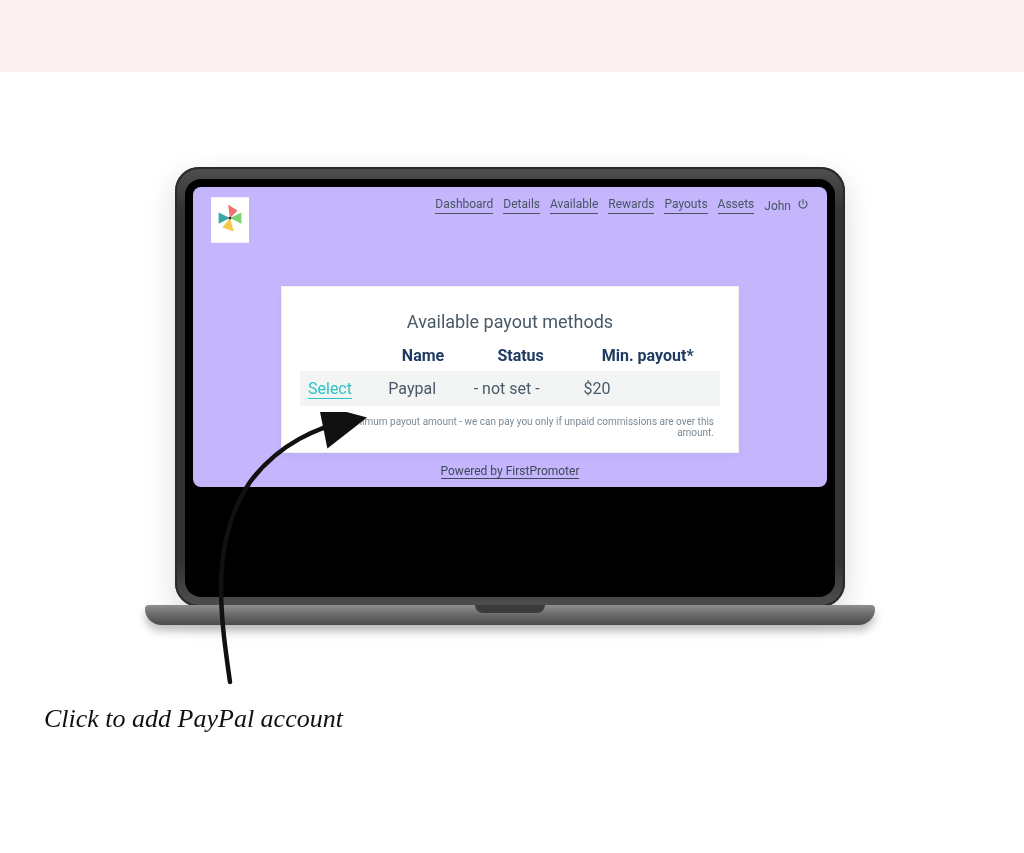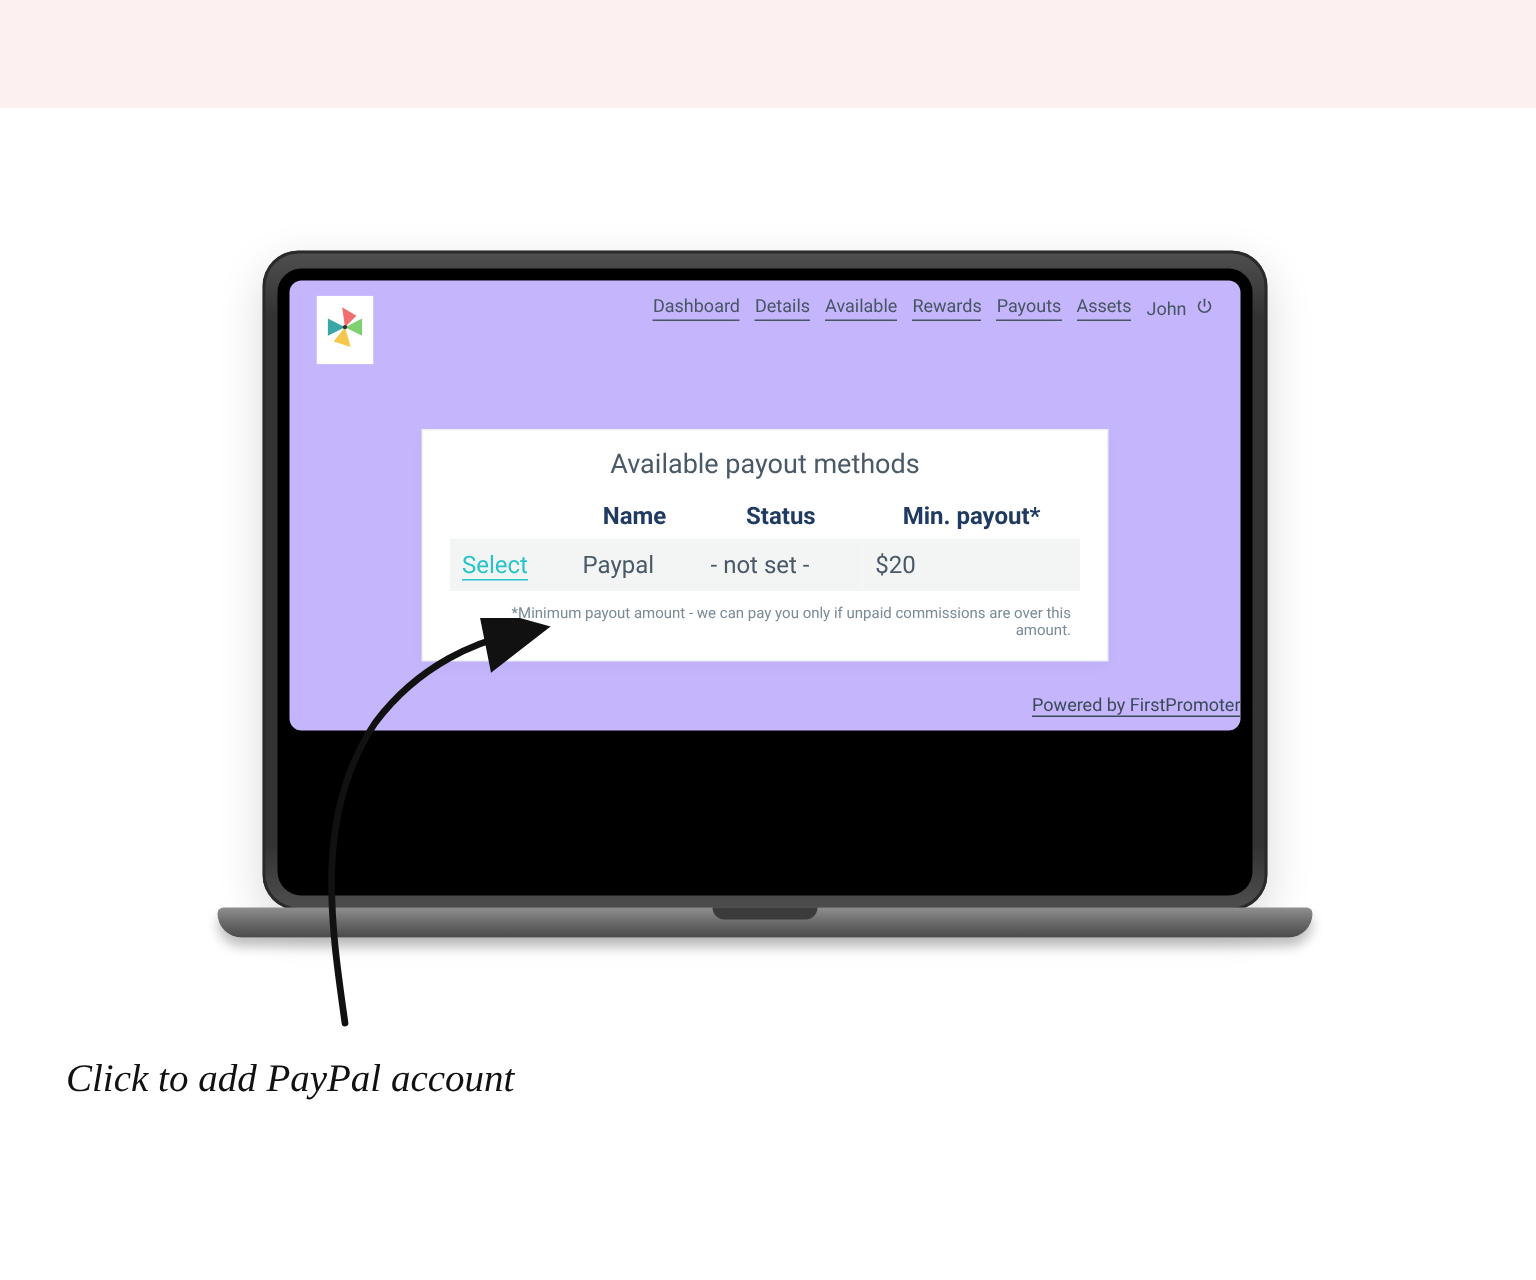--- a/index.html
+++ b/index.html
@@ -11,30 +11,30 @@
   .bezel{position:absolute;left:40px;top:12px;width:650px;height:418px;border-radius:16px;background:#000}
   .screen{position:absolute;left:48px;top:20px;width:634px;height:300px;border-radius:8px;background:#c4b5fd;overflow:hidden}
   .base{position:absolute;left:0;top:438px;width:730px;height:20px;border-radius:4px 4px 16px 16px;background:linear-gradient(180deg,#8f8f8f 0%,#6d6d6d 45%,#4a4a4a 100%);box-shadow:0 6px 8px rgba(0,0,0,.25)}
   .notch{position:absolute;left:330px;top:438px;width:70px;height:8px;border-radius:0 0 8px 8px;background:#3b3b3b}
   
   .app{display:flex;flex-direction:column;height:100%}
   .topbar{display:flex;align-items:flex-start;justify-content:space-between;padding:10px 18px 0 18px}
   .nav{display:flex;align-items:center;gap:10px;font-size:12px;color:#475562}
   .nav a{color:#475562;text-decoration:none;border-bottom:1px solid #475562;padding-bottom:2px;cursor:pointer}
   .user{display:inline-flex;align-items:flex-end;gap:6px;color:#475562;font-size:12px;cursor:pointer}
-  .panel{margin:40px auto 0 auto;width:420px;background:#fff;box-shadow:0 0 0 1px #edf1f2,0 3px 10px rgba(0,0,0,.04);padding:8px 18px 10px}
+  .panel{margin:40px auto 0 auto;width:420px;background:#fff;box-shadow:0 0 0 1px #edf1f2,0 3px 10px rgba(0,0,0,.04);padding:20px 18px 10px}
   .panel h2{margin:4px 0 8px;text-align:center;font-weight:400;font-size:18px;color:#4a5966}
   .panel .sub{text-align:center;font-size:12px;color:#4a5966;margin-bottom:22px}
   table{width:100%;border-collapse:collapse;font-size:16px}
   th{color:#1f3b62;font-weight:700;text-align:center;padding:6px 8px}
   td{padding:8px;color:#4a5966}
   tbody tr{background:#f3f5f5}
   .select-link{color:#29c4c9;border-bottom:1px solid #29c4c9;cursor:pointer}
   .footnote{font-size:10px;color:#7a8a97;text-align:right;margin:10px 6px 4px}
-  .powered{text-align:right;font-size:12px;color:#3c4a57;margin-top:auto;padding:12px 0 10px}
+  .powered{text-align:center;font-size:12px;color:#3c4a57;margin-top:auto;padding:12px 0 10px}
   .powered span{border-bottom:1px solid #3c4a57;cursor:pointer}
   
   .arrow{position:absolute;left:210px;top:340px;width:180px;height:280px;pointer-events:none}
   .caption{position:absolute;left:44px;top:632px;font-family:"Brush Script MT","Segoe Script","Comic Sans MS",cursive;font-size:26px;font-style:italic;color:#111}
 </style>
 </head>
 <body>
 
 <div class="pink-banner"></div>
 

